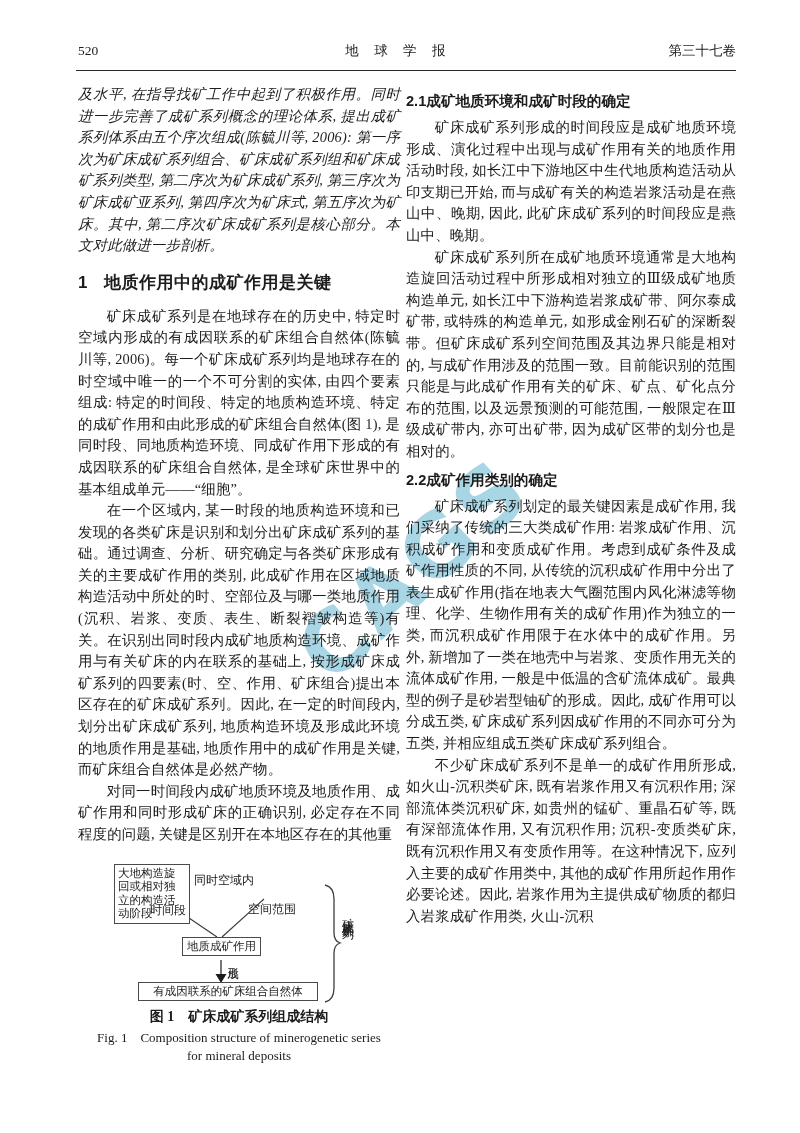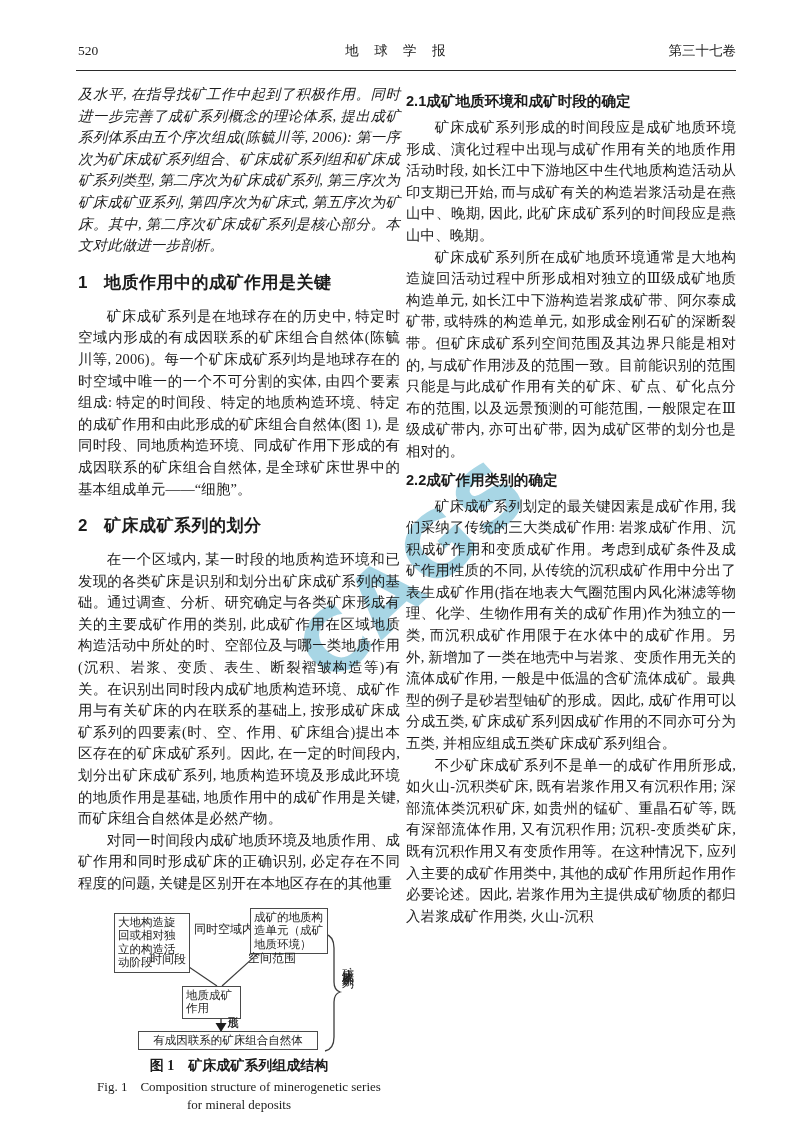--- a/index.html
+++ b/index.html
@@ -158,43 +158,39 @@
   <div class="watermark">CAGS</div>
 
   <div class="col col-left">
     <p class="para cont">及水平, 在指导找矿工作中起到了积极作用。同时进一步完善了成矿系列概念的理论体系, 提出成矿系列体系由五个序次组成(陈毓川等, 2006): 第一序次为矿床成矿系列组合、矿床成矿系列组和矿床成矿系列类型, 第二序次为矿床成矿系列, 第三序次为矿床成矿亚系列, 第四序次为矿床式, 第五序次为矿床。其中, 第二序次矿床成矿系列是核心部分。本文对此做进一步剖析。</p>
 
     <div class="h1">
       <span class="num">1</span><span>地质作用中的成矿作用是关键</span>
     </div>
     <p class="para">矿床成矿系列是在地球存在的历史中, 特定时空域内形成的有成因联系的矿床组合自然体(陈毓川等, 2006)。每一个矿床成矿系列均是地球存在的时空域中唯一的一个不可分割的实体, 由四个要素组成: 特定的时间段、特定的地质构造环境、特定的成矿作用和由此形成的矿床组合自然体(图 1), 是同时段、同地质构造环境、同成矿作用下形成的有成因联系的矿床组合自然体, 是全球矿床世界中的基本组成单元——“细胞”。</p>
 
-    <div class="h1">
-      <span class="num">2</span><span>矿床成矿系列的划分</span>
-    </div>
     <p class="para">在一个区域内, 某一时段的地质构造环境和已发现的各类矿床是识别和划分出矿床成矿系列的基础。通过调查、分析、研究确定与各类矿床形成有关的主要成矿作用的类别, 此成矿作用在区域地质构造活动中所处的时、空部位及与哪一类地质作用(沉积、岩浆、变质、表生、断裂褶皱构造等)有关。在识别出同时段内成矿地质构造环境、成矿作用与有关矿床的内在联系的基础上, 按形成矿床成矿系列的四要素(时、空、作用、矿床组合)提出本区存在的矿床成矿系列。因此, 在一定的时间段内, 划分出矿床成矿系列, 地质构造环境及形成此环境的地质作用是基础, 地质作用中的成矿作用是关键, 而矿床组合自然体是必然产物。</p>
     <p class="para">对同一时间段内成矿地质环境及地质作用、成矿作用和同时形成矿床的正确识别, 必定存在不同程度的问题, 关键是区别开在本地区存在的其他重</p>
 
     <div class="figure">
       <svg class="lines" width="318" height="152" viewBox="0 0 318 152">
         <line x1="83" y1="43" x2="139" y2="81" stroke="#3d3d3d" stroke-width="1.2"></line>
         <line x1="186" y1="43" x2="144" y2="81" stroke="#3d3d3d" stroke-width="1.2"></line>
         <line x1="143" y1="104" x2="143" y2="119" stroke="#3d3d3d" stroke-width="1.4"></line>
         <polygon points="137.5,118 148.5,118 143,127" fill="#1c1c1c"></polygon>
         <path d="M 247 29 Q 256 31 256 43 L 256 77 Q 256 85 262 87 Q 256 89 256 97 L 256 132 Q 256 144 247 146" fill="none" stroke="#3d3d3d" stroke-width="1.3"></path>
       </svg>
 
       <div class="fbox" style="left:36px; top:8px; width:76px;">大地构造旋回或相对独立的构造活动阶段</div>
       <div class="flabel" style="left:116px; top:17px;">同时空域内</div>
-      <div class="fbox" style="left:172px; top:3px; width:78px;">成矿的地质构造单元（成矿地质环境）</div>
 
       <div class="flabel" style="left:72px; top:47px;">时间段</div>
       <div class="flabel" style="left:170px; top:46px;">空间范围</div>
 
-      <div class="fbox" style="left:104px; top:81px; width:59px; ">地质成矿作用</div>
+      <div class="fbox" style="left:104px; top:81px; width:79px; text-align:center;">地质成矿作用</div>
       <div class="flabel vert" style="left:148px; top:102px; font-size:11.5px; letter-spacing:1px;">形成</div>
 
       <div class="fbox" style="left:60px; top:126px; width:180px; text-align:center;">有成因联系的矿床组合自然体</div>
 
       <div class="flabel vert" style="left:263px; top:52px; letter-spacing:2px;">矿床成矿系列</div>
     </div>
 
     <div class="fig-caption-cn">图 1　矿床成矿系列组成结构</div>
     <div class="fig-caption-en">
       <div>Fig. 1　Composition structure of minerogenetic series</div>

